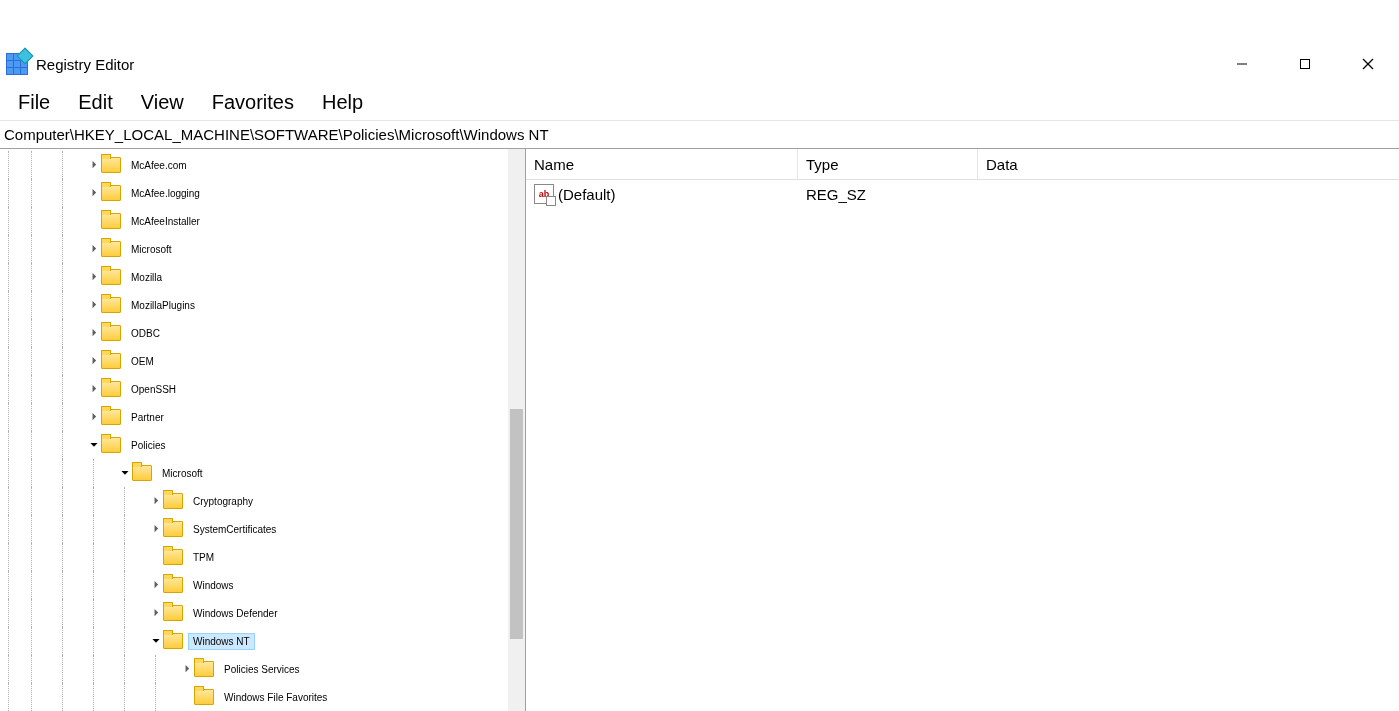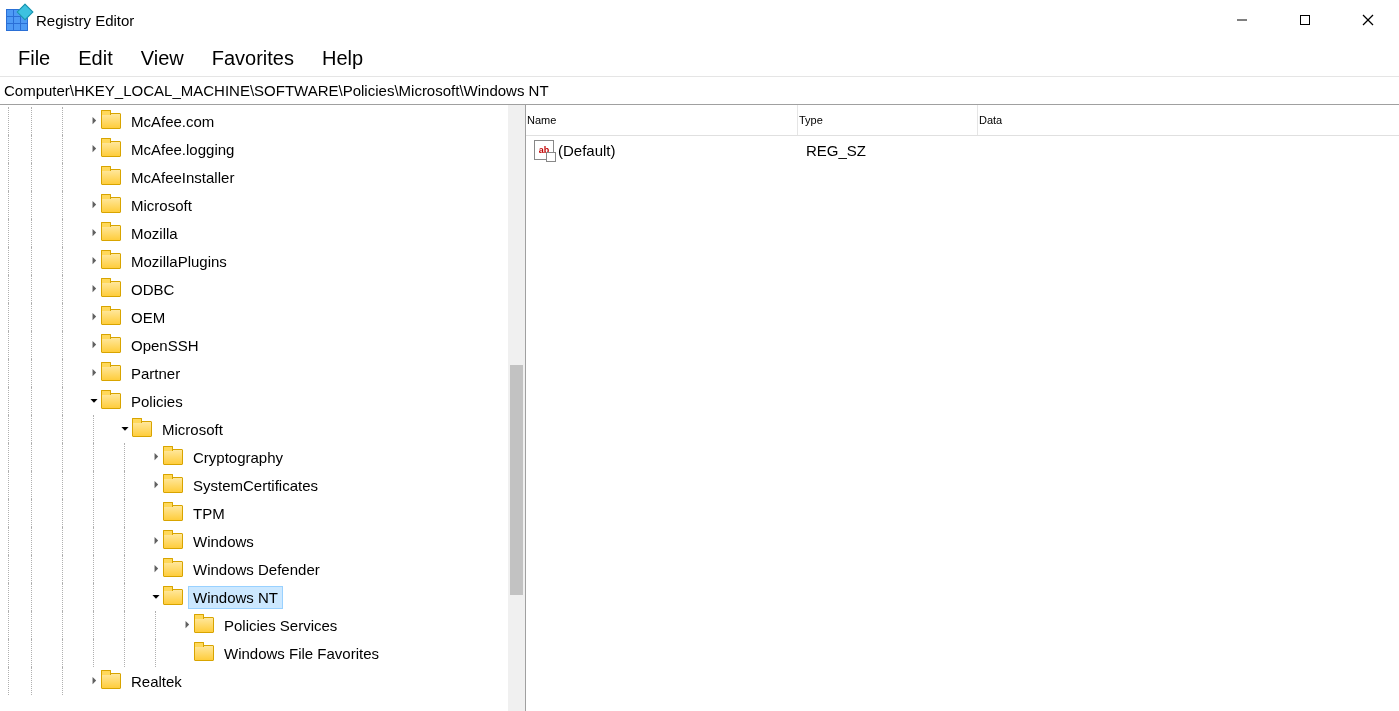--- a/index.html
+++ b/index.html
@@ -14,20 +14,21 @@
     overflow: hidden;
   }
   
   .titlebar {
     height: 40px;
     display: flex;
     align-items: center;
     justify-content: space-between;
     padding-left: 6px;
     user-select: none;
+    margin-top: 44px;
   }
   .titlebar-left {
     display: flex;
     align-items: center;
     gap: 8px;
   }
   .title-text { font-size: 15px; }
   .win-controls {
     display: flex;
     height: 100%;
@@ -126,21 +127,21 @@
     position: absolute;
     left: 0; top: -3px;
     width: 8px; height: 4px;
     background: #ffd85a;
     border: 1px solid #d8a400;
     border-bottom: none;
     border-radius: 1px 1px 0 0;
   }
   .node-label {
     padding: 2px 4px;
-    font-size: 15px;
+    font-size: 10px;
   }
   .node-label.selected {
     background: #cce8ff;
     outline: 1px solid #99d1ff;
   }
   
   .vscroll {
     position: absolute;
     right: 0;
     top: 0;
@@ -161,22 +162,22 @@
     display: flex;
     flex-direction: column;
   }
   .list-header {
     height: 30px;
     display: flex;
     align-items: center;
     border-bottom: 1px solid #e0e0e0;
   }
   .col {
-    padding-left: 1px;
-    font-size: 11px;
+    padding-left: 8px;
+    font-size: 15px;
     height: 100%;
     display: flex;
     align-items: center;
     border-right: 1px solid #e5e5e5;
     box-sizing: border-box;
   }
   .col.name { width: 272px; }
   .col.type { width: 180px; }
   .col.data { flex: 1; border-right: none; }
   .list-body {

